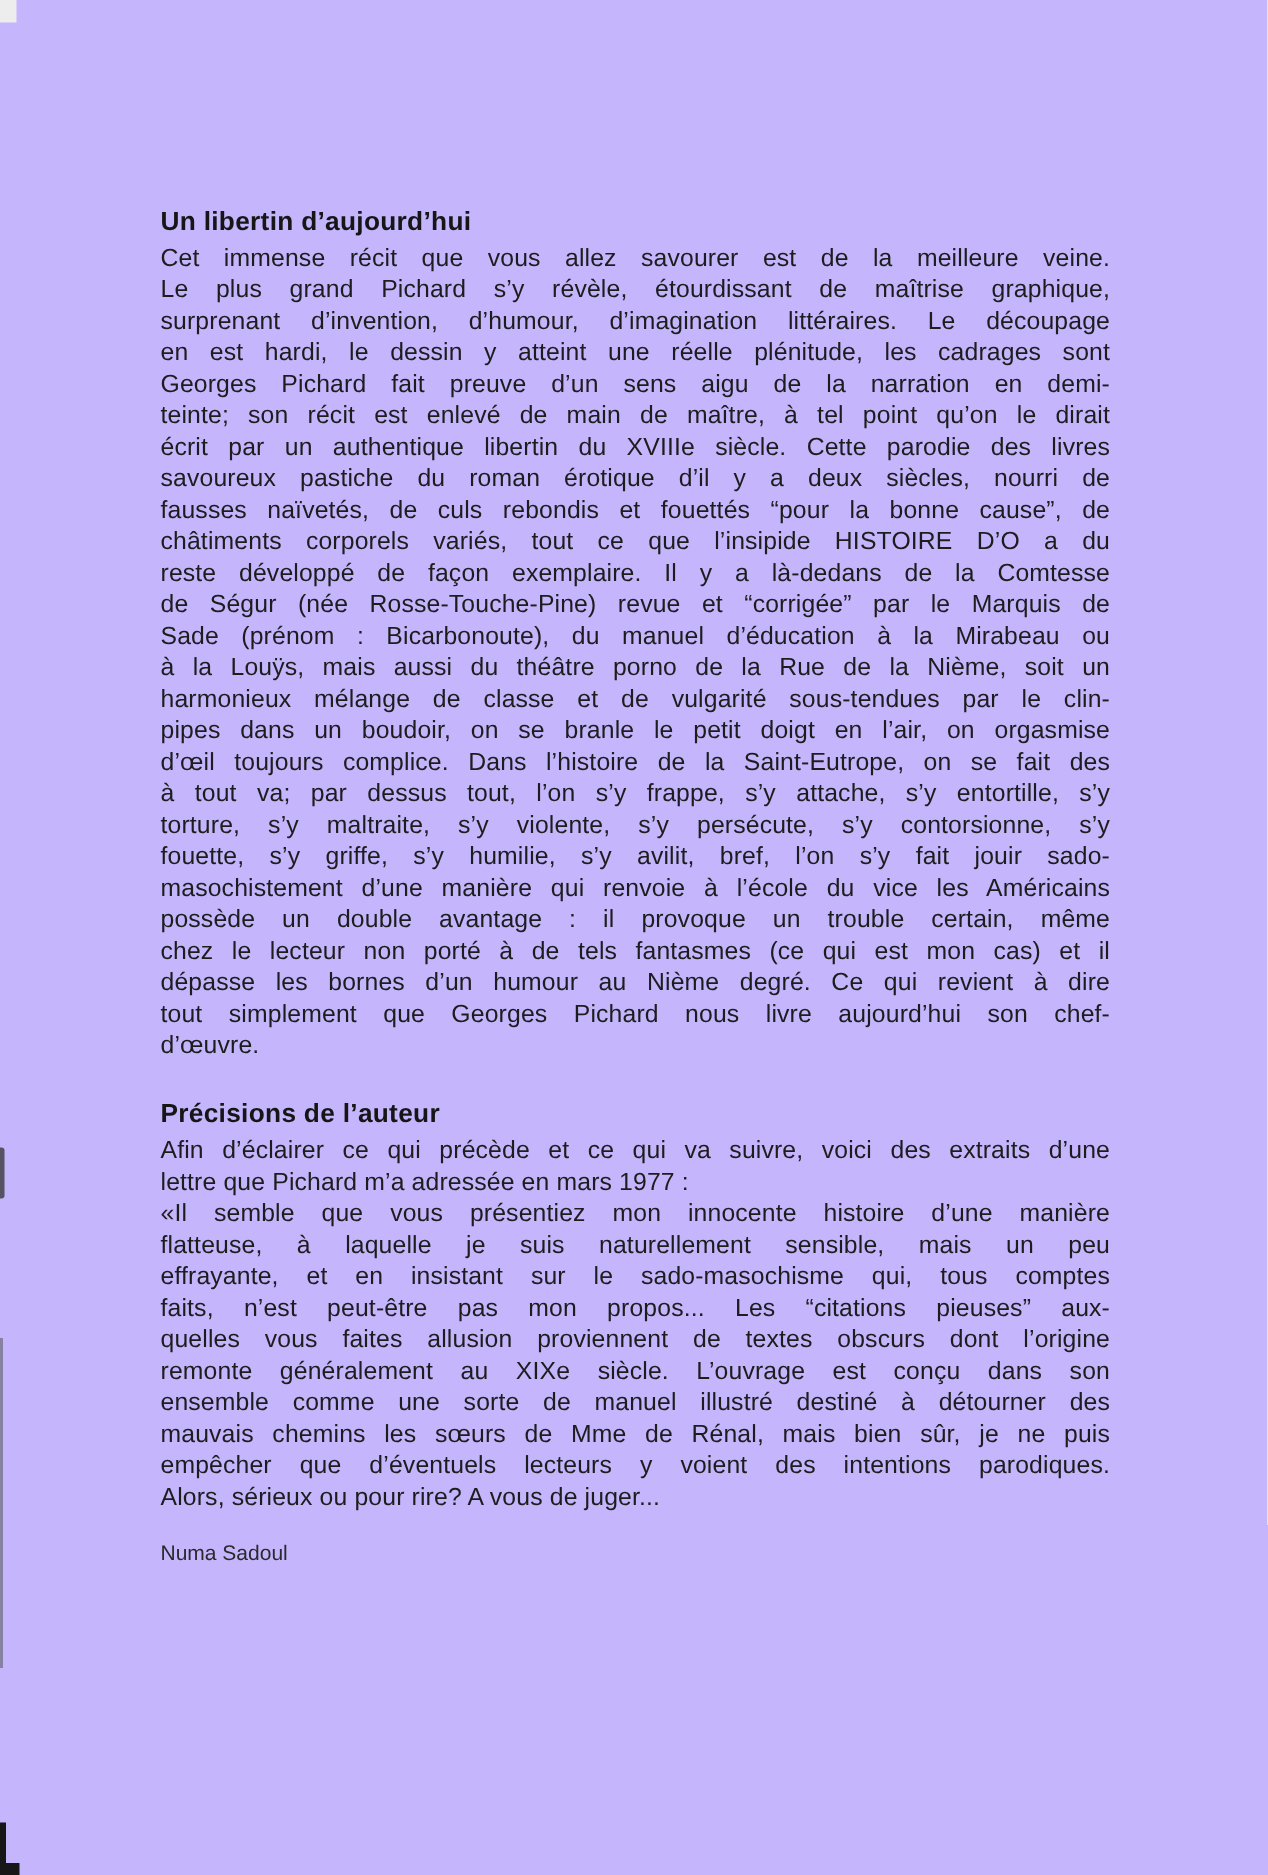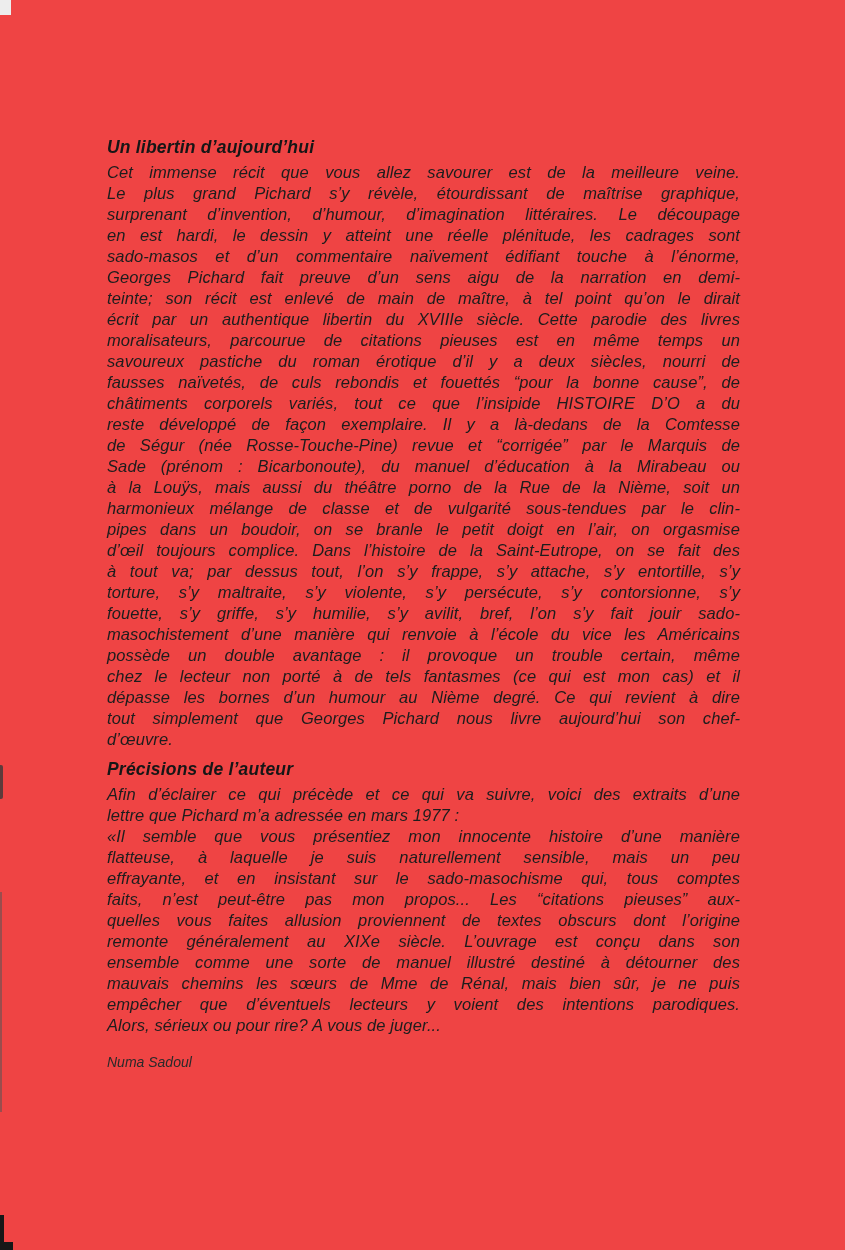--- a/index.html
+++ b/index.html
@@ -4,42 +4,41 @@
 <style>
   html, body {
     margin: 0;
     padding: 0;
     background: #ffffff;
   }
   .page {
     position: relative;
     width: 845px;
     height: 1250px;
-    background: #ef4444;
+    background: #c4b5fd;
     overflow: hidden;
     font-family: "Liberation Sans", "DejaVu Sans", sans-serif;
     color: #1d1d1d;
-    font-style: italic;
   }
   .content {
     position: absolute;
     left: 107px;
     top: 136px;
     width: 633px;
   }
   h2.section-heading {
     font-size: 17.5px;
     font-weight: bold;
     line-height: 22px;
     margin: 0 0 4px 0;
     letter-spacing: 0.2px;
     color: #161616;
   }
   h2.section-heading.second {
-    margin-top: 8px;
+    margin-top: 23px;
   }
   .para { margin: 0; }
   .line {
     font-size: 16.5px;
     line-height: 21px;
     letter-spacing: 0.1px;
     text-align: justify;
     text-align-last: justify;
     white-space: normal;
     color: #1d1d1d;
@@ -89,25 +88,23 @@
 
   <div class="content">
 
     <h2 class="section-heading">Un libertin d’aujourd’hui</h2>
 
     <div class="para">
         <div class="line">Cet immense récit que vous allez savourer est de la meilleure veine.</div>
         <div class="line">Le plus grand Pichard s’y révèle, étourdissant de maîtrise graphique,</div>
         <div class="line">surprenant d’invention, d’humour, d’imagination littéraires. Le découpage</div>
         <div class="line">en est hardi, le dessin y atteint une réelle plénitude, les cadrages sont</div>
-        <div class="line">sado-masos et d’un commentaire naïvement édifiant touche à l’énorme,</div>
         <div class="line">Georges Pichard fait preuve d’un sens aigu de la narration en demi-</div>
         <div class="line">teinte; son récit est enlevé de main de maître, à tel point qu’on le dirait</div>
         <div class="line">écrit par un authentique libertin du XVIIIe siècle. Cette parodie des livres</div>
-        <div class="line">moralisateurs, parcourue de citations pieuses est en même temps un</div>
         <div class="line">savoureux pastiche du roman érotique d’il y a deux siècles, nourri de</div>
         <div class="line">fausses naïvetés, de culs rebondis et fouettés “pour la bonne cause”, de</div>
         <div class="line">châtiments corporels variés, tout ce que l’insipide HISTOIRE D’O a du</div>
         <div class="line">reste développé de façon exemplaire. Il y a là-dedans de la Comtesse</div>
         <div class="line">de Ségur (née Rosse-Touche-Pine) revue et “corrigée” par le Marquis de</div>
         <div class="line">Sade (prénom : Bicarbonoute), du manuel d’éducation à la Mirabeau ou</div>
         <div class="line">à la Louÿs, mais aussi du théâtre porno de la Rue de la Nième, soit un</div>
         <div class="line">harmonieux mélange de classe et de vulgarité sous-tendues par le clin-</div>
         <div class="line">pipes dans un boudoir, on se branle le petit doigt en l’air, on orgasmise</div>
         <div class="line">d’œil toujours complice. Dans l’histoire de la Saint-Eutrope, on se fait des</div>

